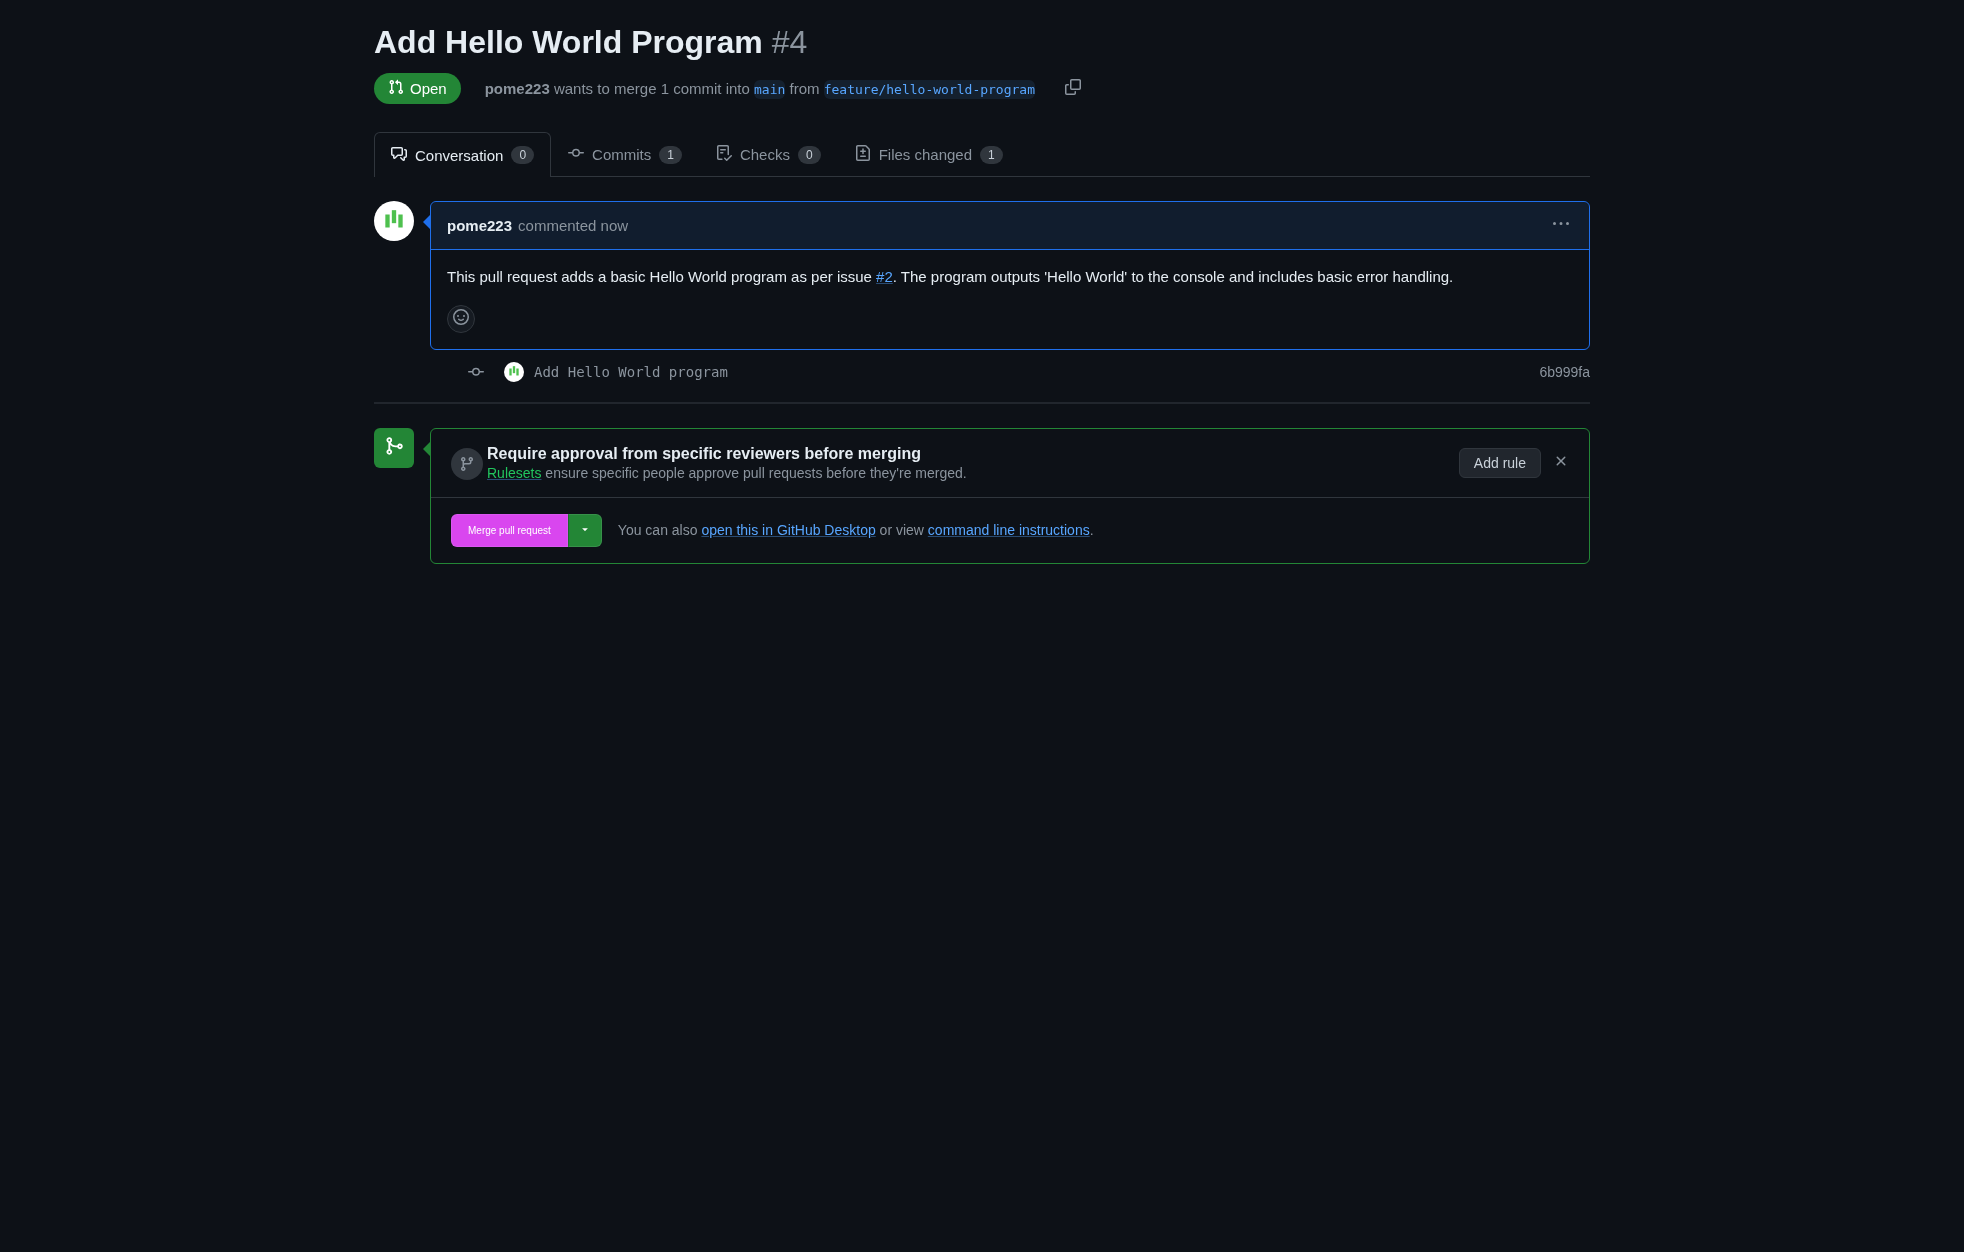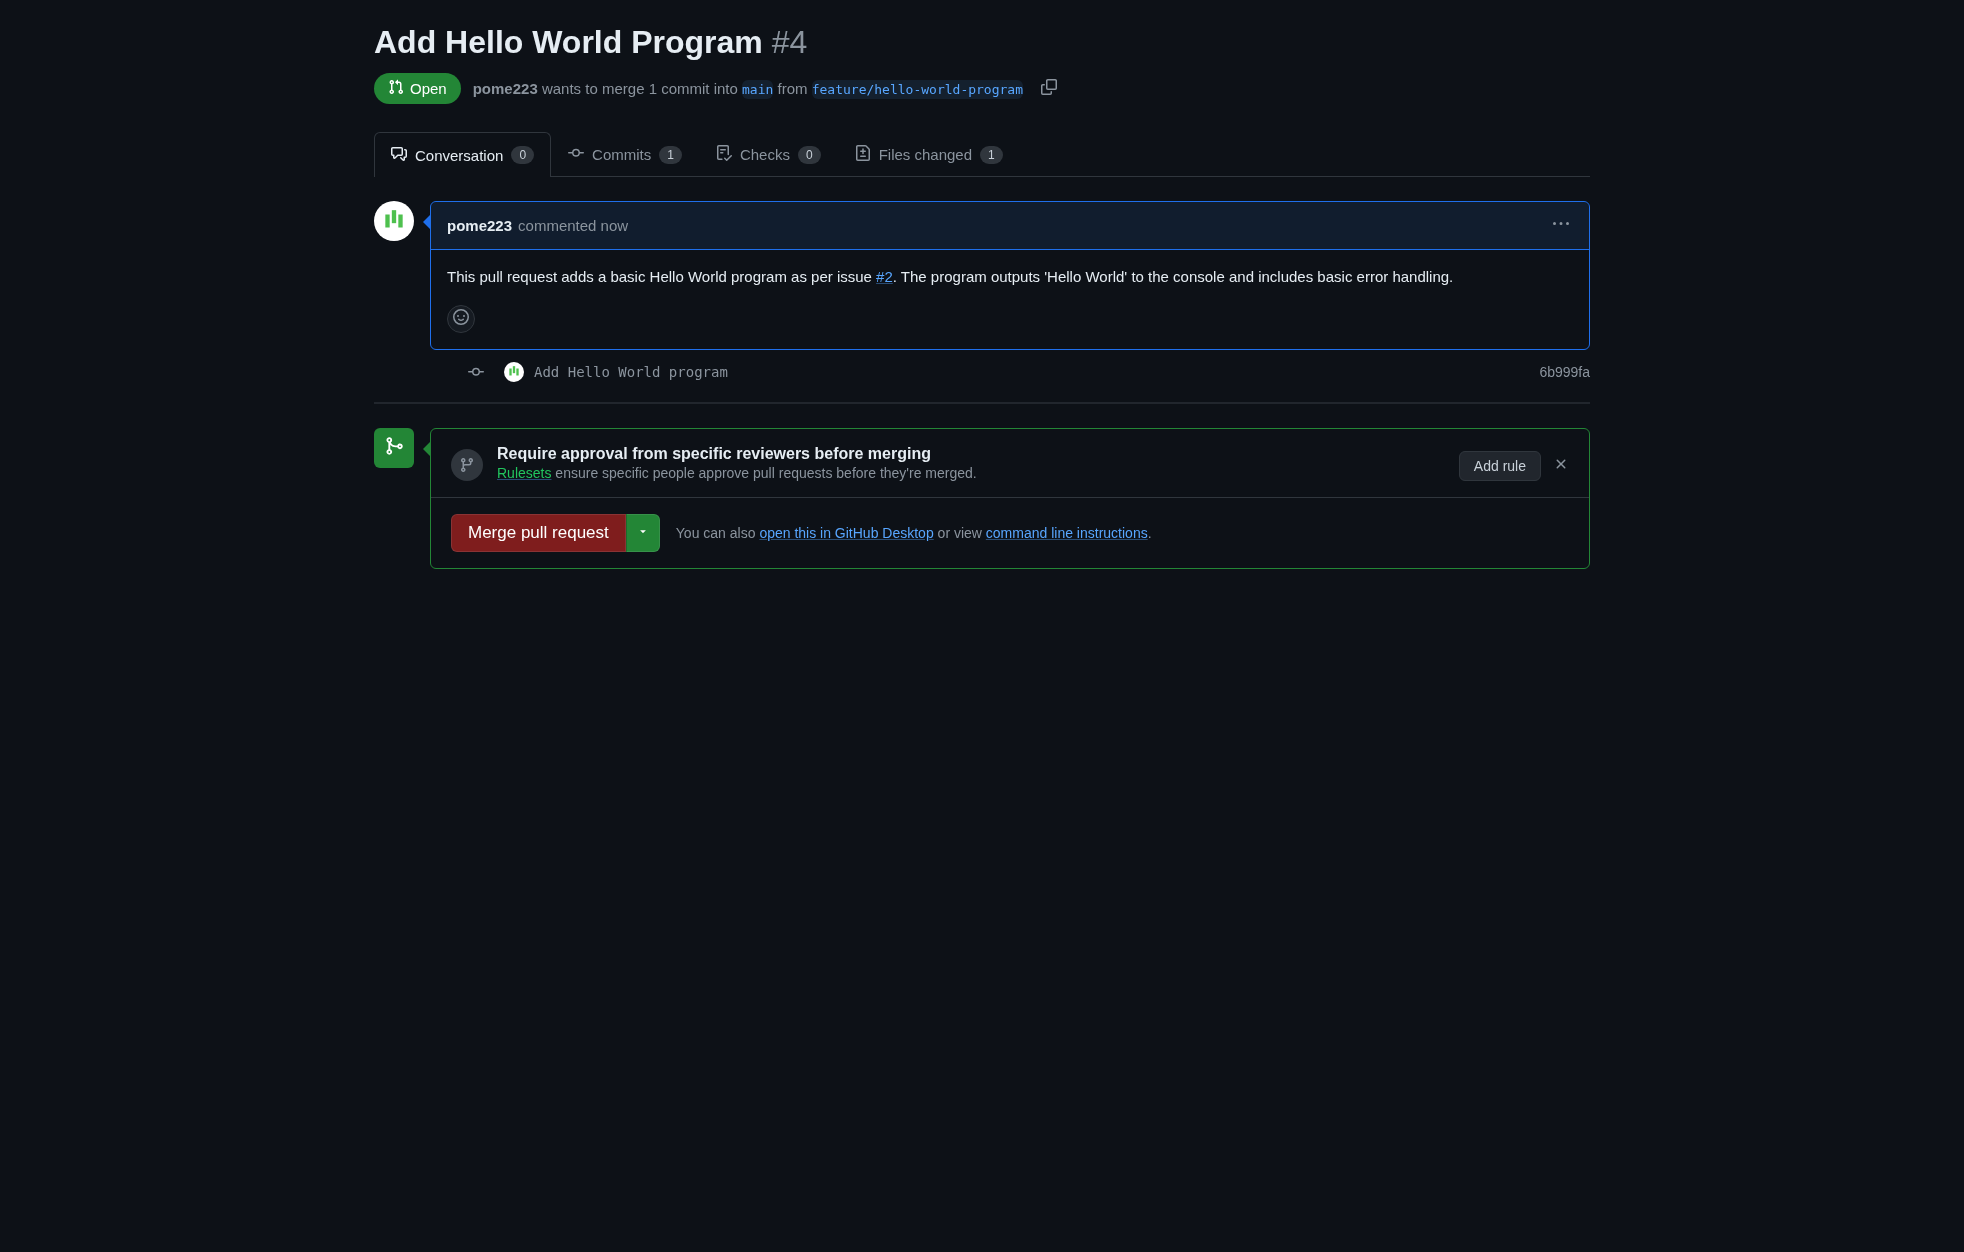--- a/index.html
+++ b/index.html
@@ -11,21 +11,21 @@
     padding: 24px 0;
   }
   .container { max-width: 1280px; margin: 0 auto; padding: 0 32px; }
 
   
   .pr-title-row { display: flex; align-items: baseline; gap: 10px; margin-bottom: 12px; }
   .pr-title { font-size: 32px; font-weight: 400; color: #e6edf3; }
   .pr-title strong { font-weight: 600; }
   .pr-number { color: #8b949e; font-weight: 300; }
 
-  .pr-meta-row { display: flex; align-items: center; gap: 12px; flex-wrap: wrap; margin-bottom: 28px; }
+  .pr-meta-row { display: flex; align-items: center; gap: 24px; flex-wrap: wrap; margin-bottom: 28px; }
   .state-badge {
     display: inline-flex; align-items: center; gap: 6px;
     background: #238636; color: #fff; border-radius: 999px;
     padding: 6px 14px; font-weight: 500; font-size: 15px;
   }
   .state-badge svg { width: 16px; height: 16px; fill: #fff; }
   .pr-meta-text { color: #8b949e; font-size: 15px; }
   .pr-meta-text .author { color: #8b949e; font-weight: 600; }
   .branch-chip {
     font-family: ui-monospace, SFMono-Regular, "SF Mono", Menlo, monospace;
@@ -127,21 +127,21 @@
   }
   .merge-badge svg { width:20px; height:20px; fill:#fff; }
 
   .merge-panel {
     flex:1; border:1px solid #238636; border-radius:6px; position:relative;
   }
   .merge-panel::before {
     content:""; position:absolute; left:-8px; top:12px;
     border:8px solid transparent; border-right-color:#238636; border-left:0;
   }
-  .merge-section { padding:16px 20px; border-bottom:1px solid #30363d; display:flex; gap:14px; align-items:flex-end; }
+  .merge-section { padding:16px 20px; border-bottom:1px solid #30363d; display:flex; gap:4px; align-items:center; }
   .merge-section:last-child { border-bottom:none; }
   .merge-section .section-icon {
     width:32px; height:32px; border-radius:50%; display:flex; align-items:center; justify-content:center;
     flex-shrink:0; margin-top:2px;
   }
   .merge-section .section-icon.neutral { background:#30363d; color:#8b949e; }
   .merge-section .section-icon.success { background:#238636; color:#fff; }
   .merge-section .section-icon svg { width:16px; height:16px; fill:currentColor; }
   .merge-section h3 { font-size:16px; font-weight:600; color:#e6edf3; margin-bottom:2px; }
   .merge-section p { font-size:14px; color:#8b949e; }
@@ -152,22 +152,22 @@
   .btn-secondary {
     background:#21262d; border:1px solid #30363d; color:#c9d1d9;
     padding:6px 14px; border-radius:6px; font-size:14px; cursor:pointer; font-weight:500;
   }
   .close-x { color:#8b949e; cursor:pointer; }
   .close-x svg { width:16px; height:16px; fill:currentColor; }
 
   .merge-action-row { padding:16px 20px; display:flex; align-items:center; gap:16px; flex-wrap:wrap; }
   .btn-primary-split { display:inline-flex; }
   .btn-primary {
-    background:#7f1d1d; border:1px solid rgba(240,246,252,0.1); color:#fff;
-    padding:8px 16px; font-size:17px; font-weight:500; cursor:pointer;
+    background:#d946ef; border:1px solid rgba(240,246,252,0.1); color:#fff;
+    padding:8px 16px; font-size:10px; font-weight:500; cursor:pointer;
     border-radius:6px 0 0 6px;
   }
   .btn-primary-caret {
     background:#238636; border:1px solid rgba(240,246,252,0.1); border-left-color: rgba(0,0,0,0.2);
     color:#fff; padding:8px 10px; cursor:pointer; border-radius:0 6px 6px 0;
     display:inline-flex; align-items:center;
   }
   .btn-primary-caret svg { width:12px; height:12px; fill:#fff; }
   .merge-action-text { color:#8b949e; font-size:14px; }
   .merge-action-text a { color:#58a6ff; text-decoration:underline; text-decoration-color: rgba(88,166,255,0.4); }

